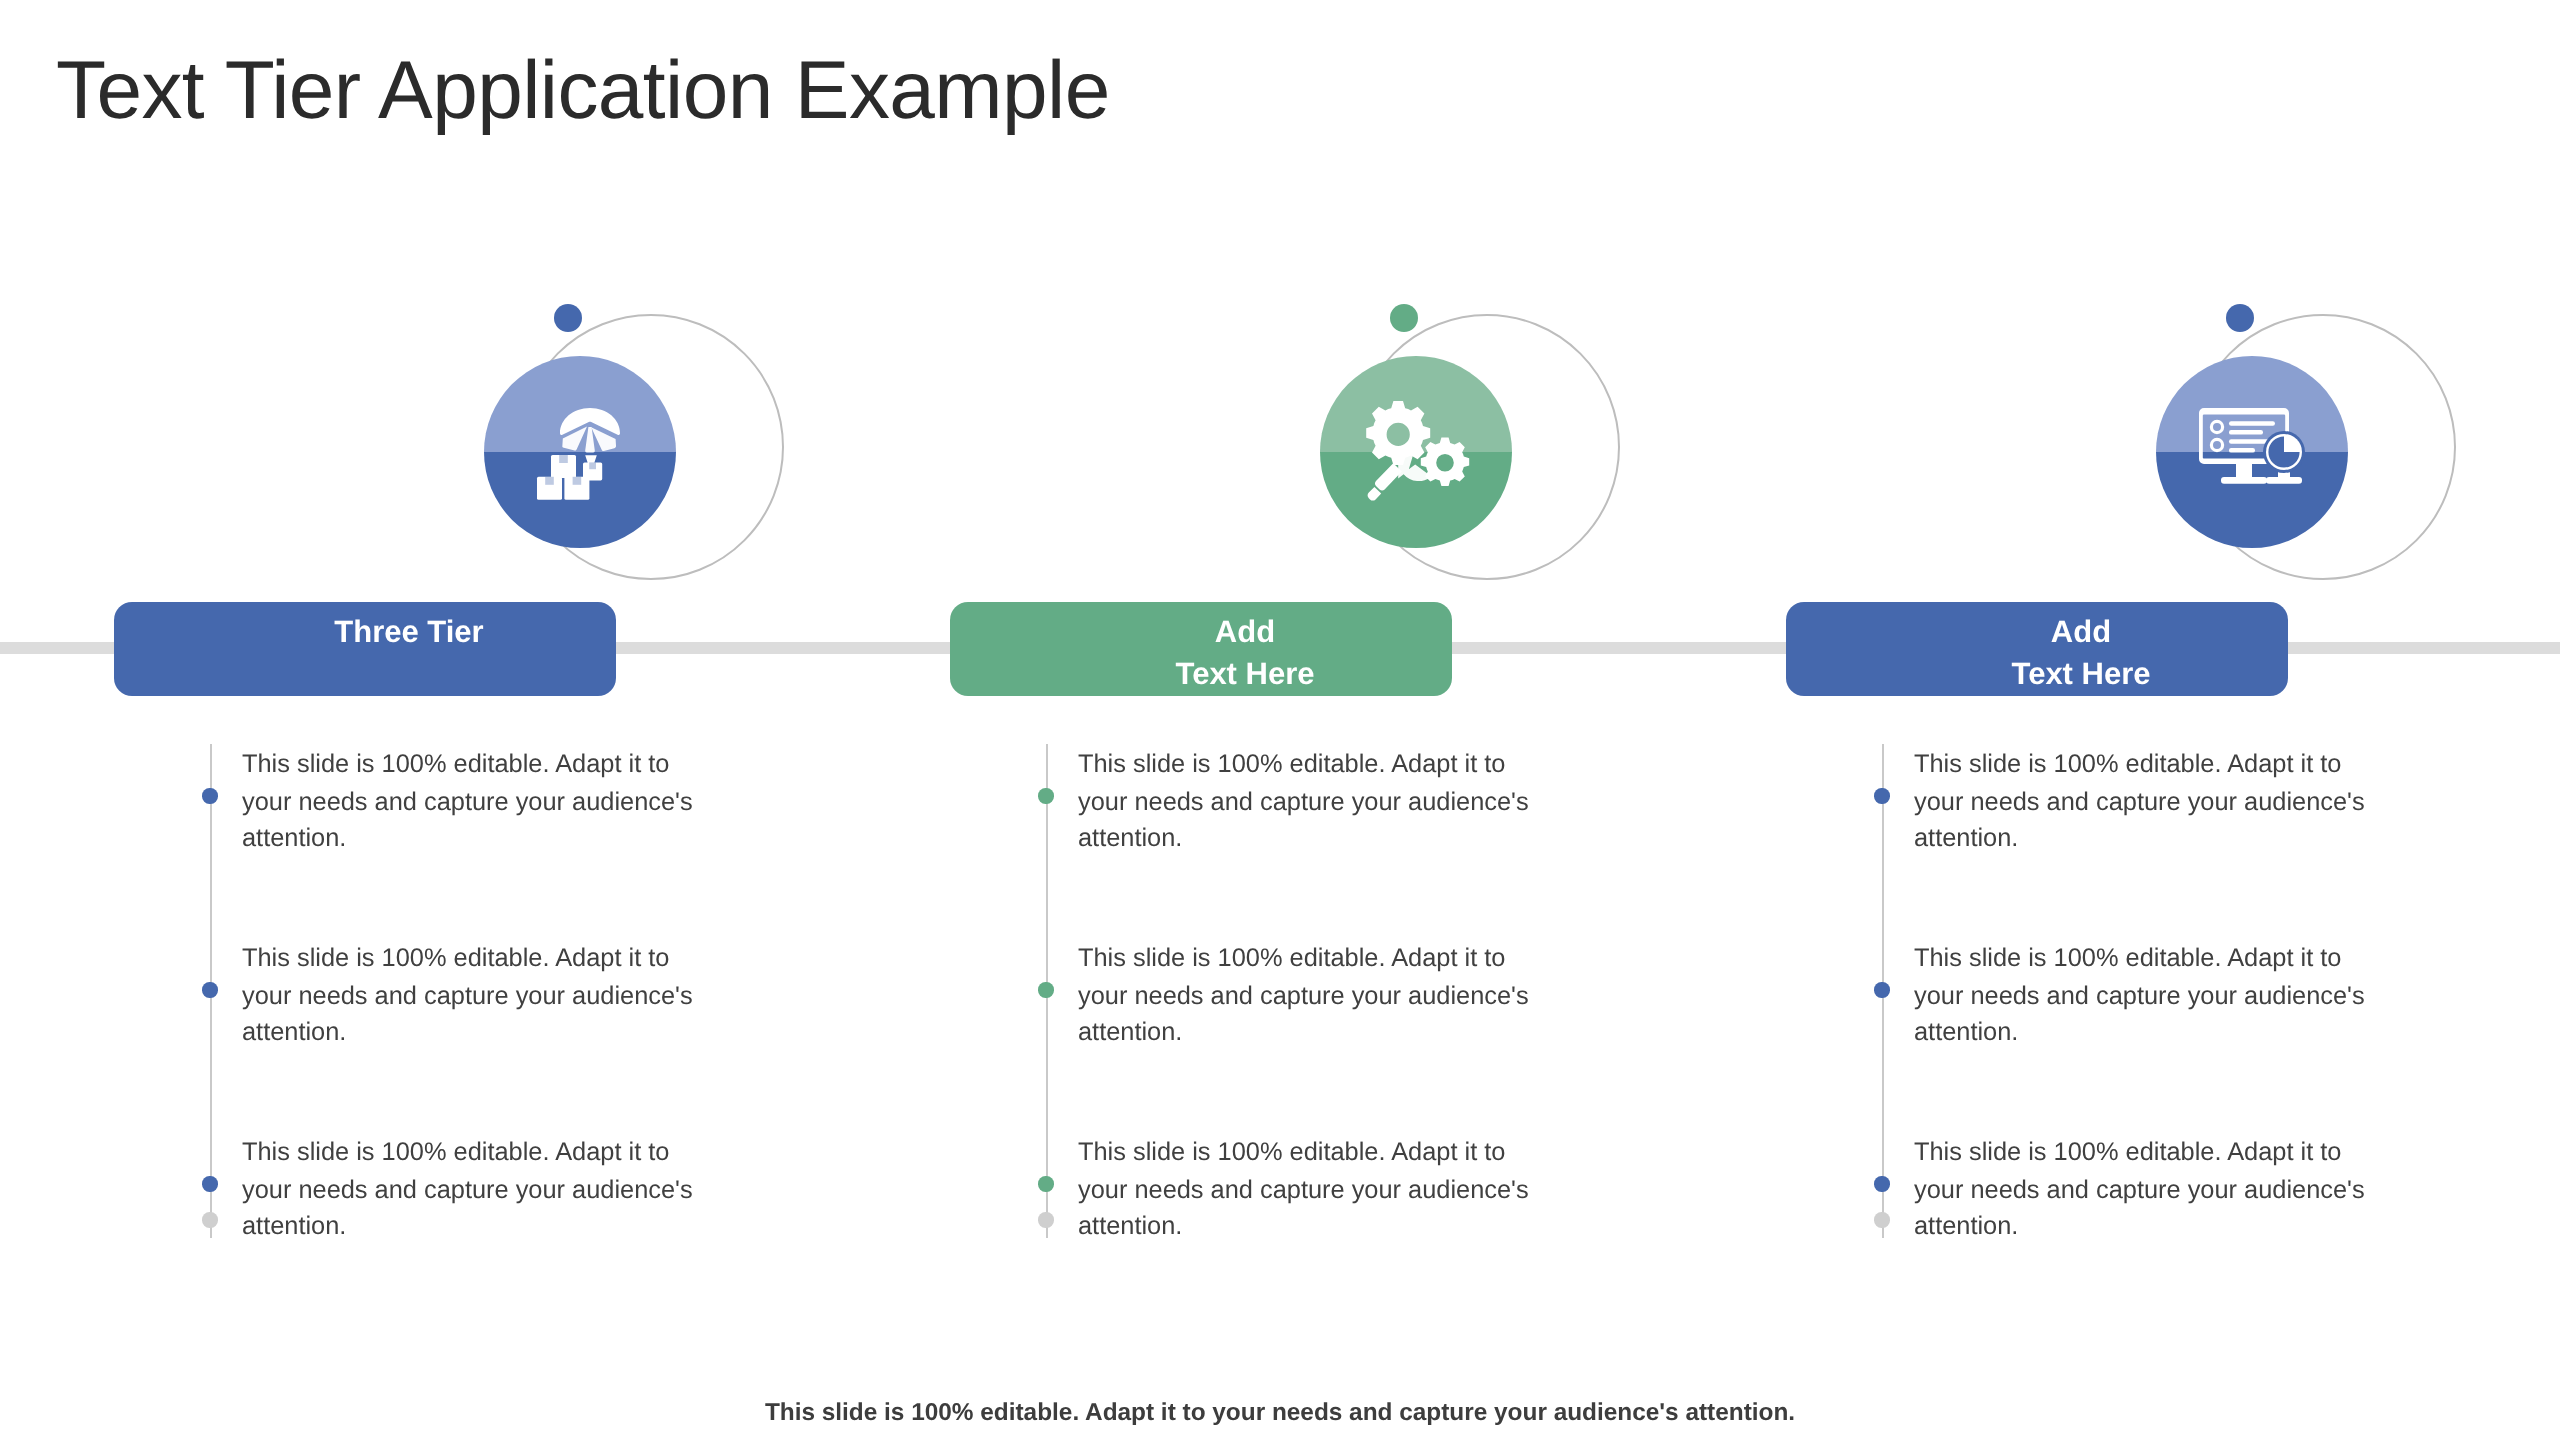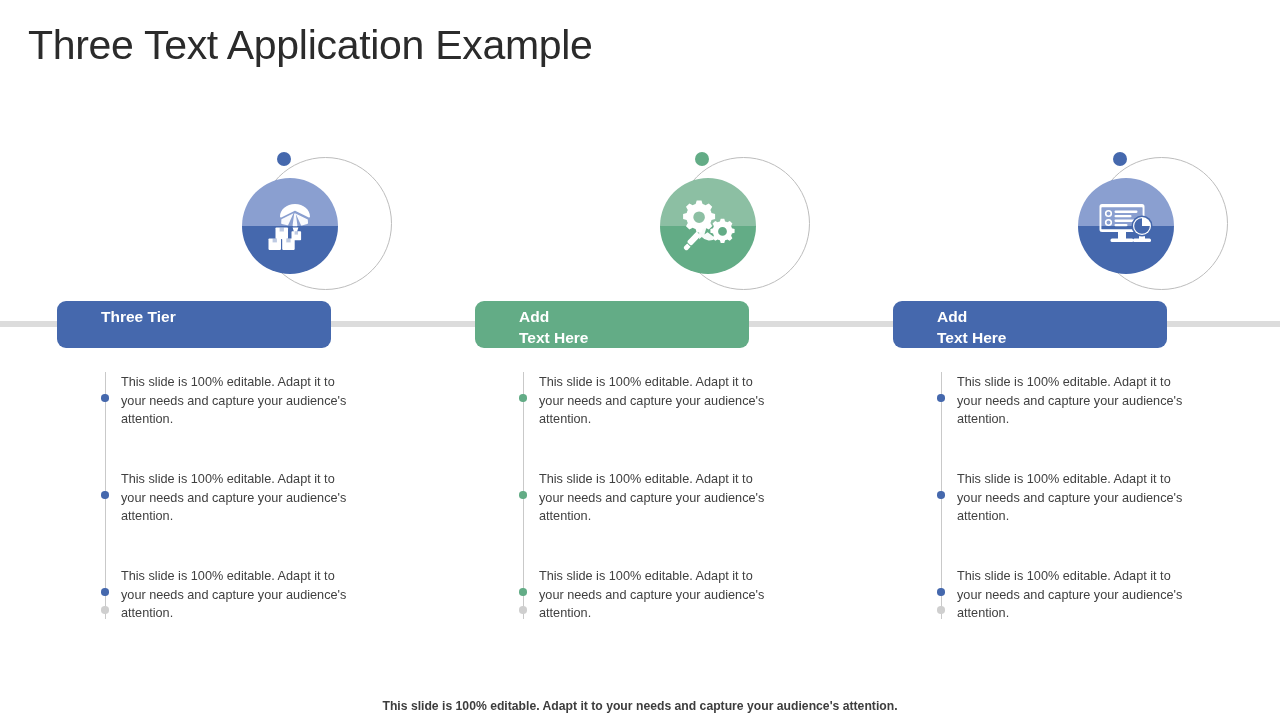--- a/index.html
+++ b/index.html
@@ -102,29 +102,30 @@
     align-items: center;
     justify-content: center;
   }
   .icon-glyph svg { display: block; }
 
   
   .heading-box {
     position: absolute;
     top: 301px;
     left: 57px;
-    width: 274px;
+    width: 251px;
     height: 47px;
     border-radius: 9px;
     box-sizing: border-box;
     padding: 5px 0 0 44px;
     color: #ffffff;
     font-size: 15.5px;
     font-weight: bold;
     line-height: 21px;
+    text-align: center;
   }
   .heading-box .ln { display: block; white-space: nowrap; }
 
   
   .bullet-rail {
     position: absolute;
     left: 104.5px;
     top: 372px;
     width: 1.5px;
     height: 247px;
@@ -170,21 +171,21 @@
     width: 1280px;
     text-align: center;
     font-size: 12.2px;
     font-weight: bold;
     color: #3d3d3d;
   }
 </style>
 </head>
 <body>
 
-<div class="slide-title">Three Text Application Example</div>
+<div class="slide-title">Text Tier Application Example</div>
 
 <div class="axis-band"></div>
 
 <div class="column col-0">
 
   <div class="icon-wrap">
     <svg class="orbit-arc" viewBox="0 0 135 135">
       <circle cx="67.5" cy="67.5" r="66" fill="none" stroke="#bdbdbd" stroke-width="1"></circle>
     </svg>
     <div class="orbit-dot" style="background:#4568ad"></div>

